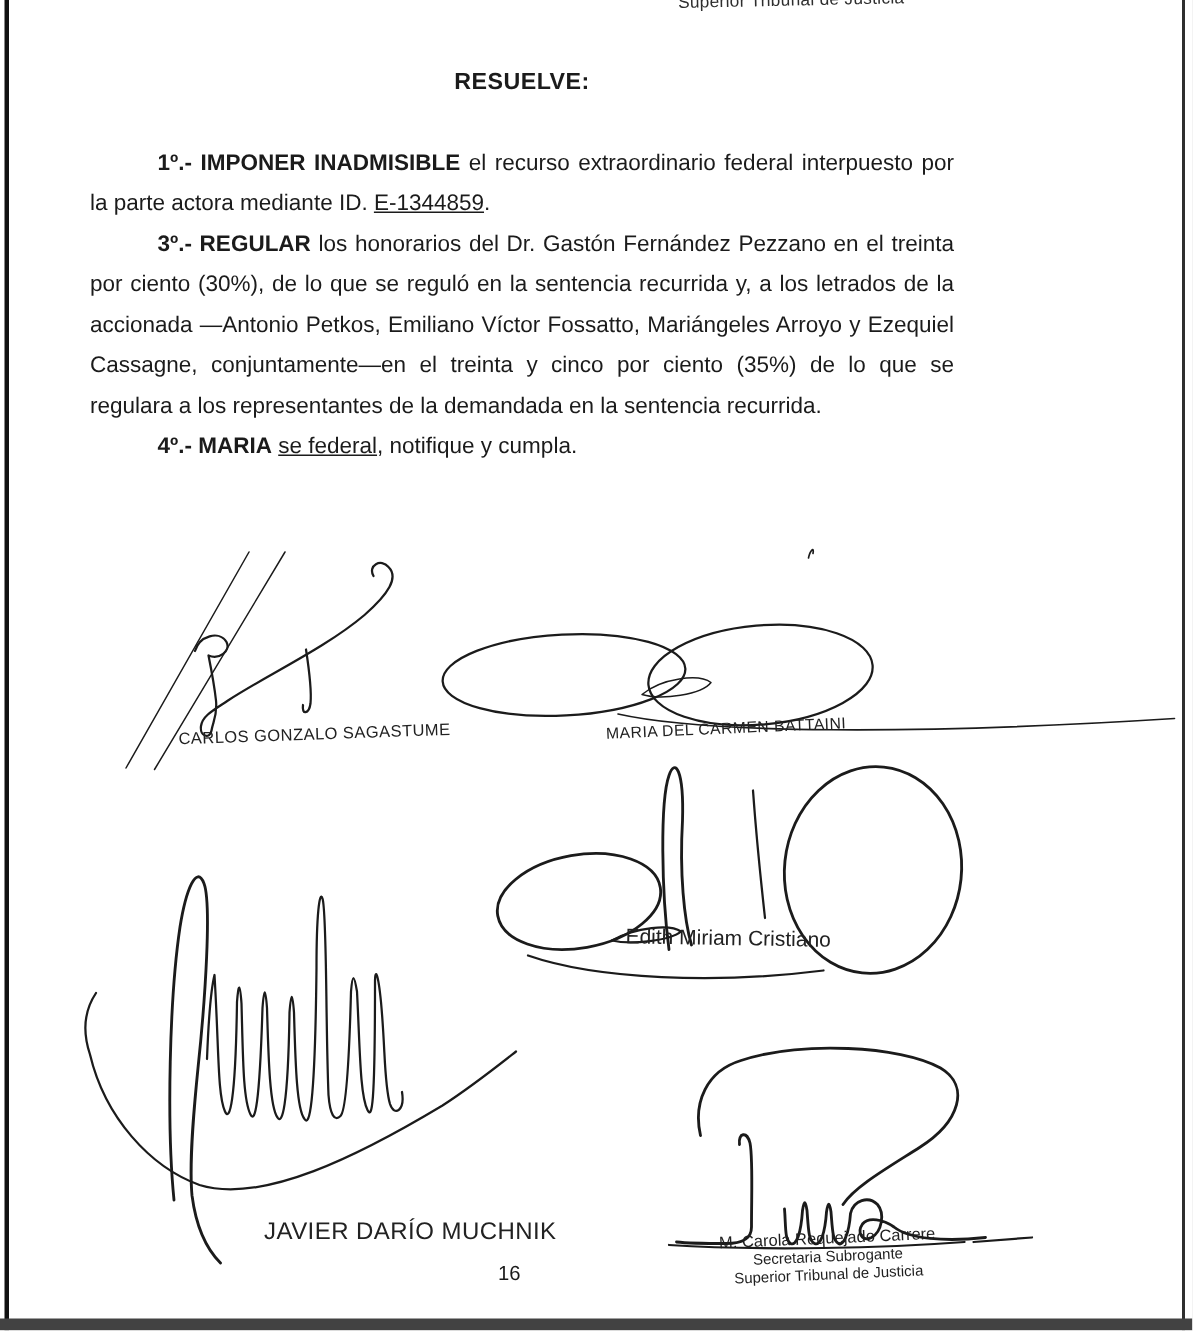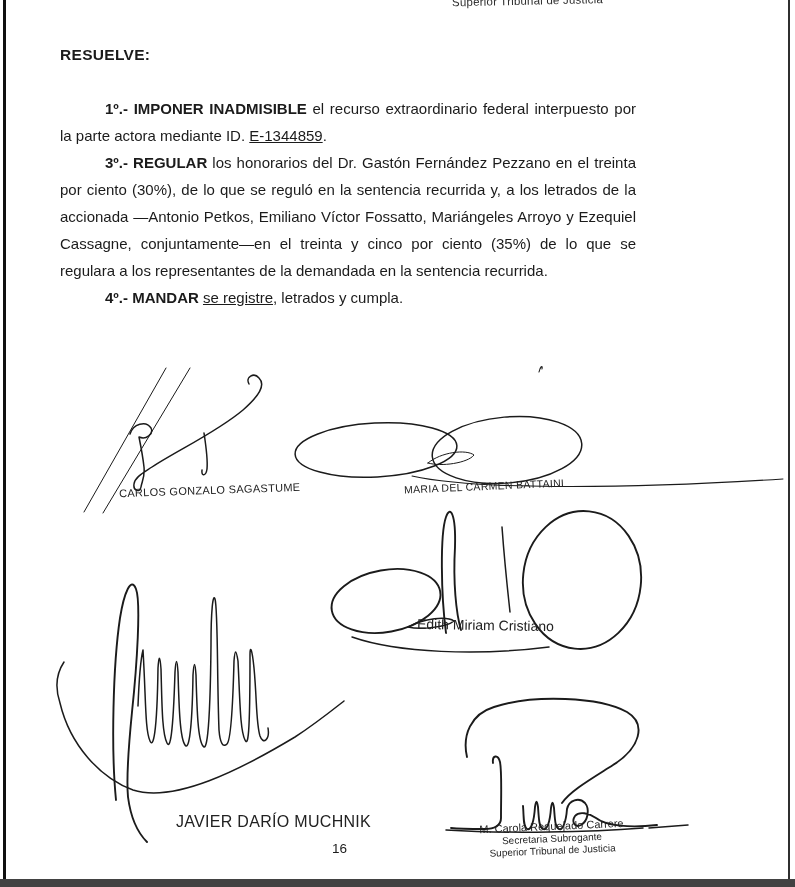--- a/index.html
+++ b/index.html
@@ -12,21 +12,21 @@
   .edge-left  { position:absolute; left:3px;  top:0; width:3px; height:887px; background:#101010; }
   .edge-right { position:absolute; left:788px; top:0; width:2px; height:887px; background:#2f2f2f; }
   .footer-bar { position:absolute; left:0; top:879px; width:795px; height:8px; background:var(--scanbar,#424242); }
 
   .corner-clip { position:absolute; left:452px; top:0; width:220px; height:9px; overflow:hidden; }
   .corner-clip span { display:block; margin-top:-6px; font-size:11.5px; color:#2e2e2e;
     transform:rotate(-1.2deg); white-space:nowrap; letter-spacing:.2px; }
 
   .title    { position:absolute; left:60px; top:15px; width:576px; margin:0; text-align:center;
               font-size:15.5px; font-weight:bold; letter-spacing:.3px; }
-  .resuelve { position:absolute; left:60px; top:46px; width:576px; margin:0; 
+  .resuelve { position:absolute; left:60px; top:46px; width:576px; margin:0; text-align:center;
               font-size:15.5px; font-weight:bold; letter-spacing:.3px; }
 
   .bodytext { position:absolute; left:60px; top:95px; width:576px;
               font-size:15px; line-height:27px; text-align:justify; }
   .bodytext p { margin:0; text-indent:45px; }
   .u { text-decoration:underline; }
 
   .sig-layer { position:absolute; left:0; top:0; }
   .sig-layer path, .sig-layer ellipse { fill:none; stroke:var(--ink,#1b1b1b);
     stroke-linecap:round; stroke-linejoin:round; }
@@ -61,21 +61,21 @@
 
   <div class="corner-clip">
       <span>Superior Tribunal de Justicia</span>
     </div>
 
   <h2 class="resuelve">RESUELVE:</h2>
 
   <div class="bodytext">
     <p><b>1º.- IMPONER INADMISIBLE</b><span> el recurso extraordinario federal interpuesto por la parte actora mediante ID. </span><span class="u">E-1344859</span><span>.</span></p>
     <p><b>3º.- REGULAR</b><span> los honorarios del Dr. Gastón Fernández Pezzano en el treinta por ciento (30%), de lo que se reguló en la sentencia recurrida y, a los letrados de la accionada —Antonio Petkos, Emiliano Víctor Fossatto, Mariángeles Arroyo y Ezequiel Cassagne, conjuntamente—en el treinta y cinco por ciento (35%) de lo que se regulara a los representantes de la demandada en la sentencia recurrida.</span><span class="u"></span><span></span></p>
-    <p><b>4º.- MANDAR</b><span> </span><span class="u">se registre</span><span>, letrados y cumpla.</span></p>
+    <p><b>4º.- MARIA</b><span> </span><span class="u">se federal</span><span>, notifique y cumpla.</span></p>
   </div>
 
   <svg class="sig-layer" width="795" height="887" viewBox="0 0 795 887">
 
     <g>
       <path class="light" d="M84 512 L166 368"></path>
       <path class="light" d="M103 513 L190 368"></path>
       <path class="w15" d="M130 434 C133 424 146 420 151 428 C154 434 146 440 139 437 C141 447 143 458 144 467 C145 477 142 481 141 487 C140 493 133 491 134 484 C135 477 143 473 152 467 C178 450 217 432 243 410 C259 396 266 385 259 378 C254 372 245 377 249 384"></path>
       <path class="w15" d="M204 433 C206 446 208 459 207 469 C206 476 201 477 202 470"></path>
       <path class="w1" d="M539 372 C540 367 543 364 542 369"></path>

